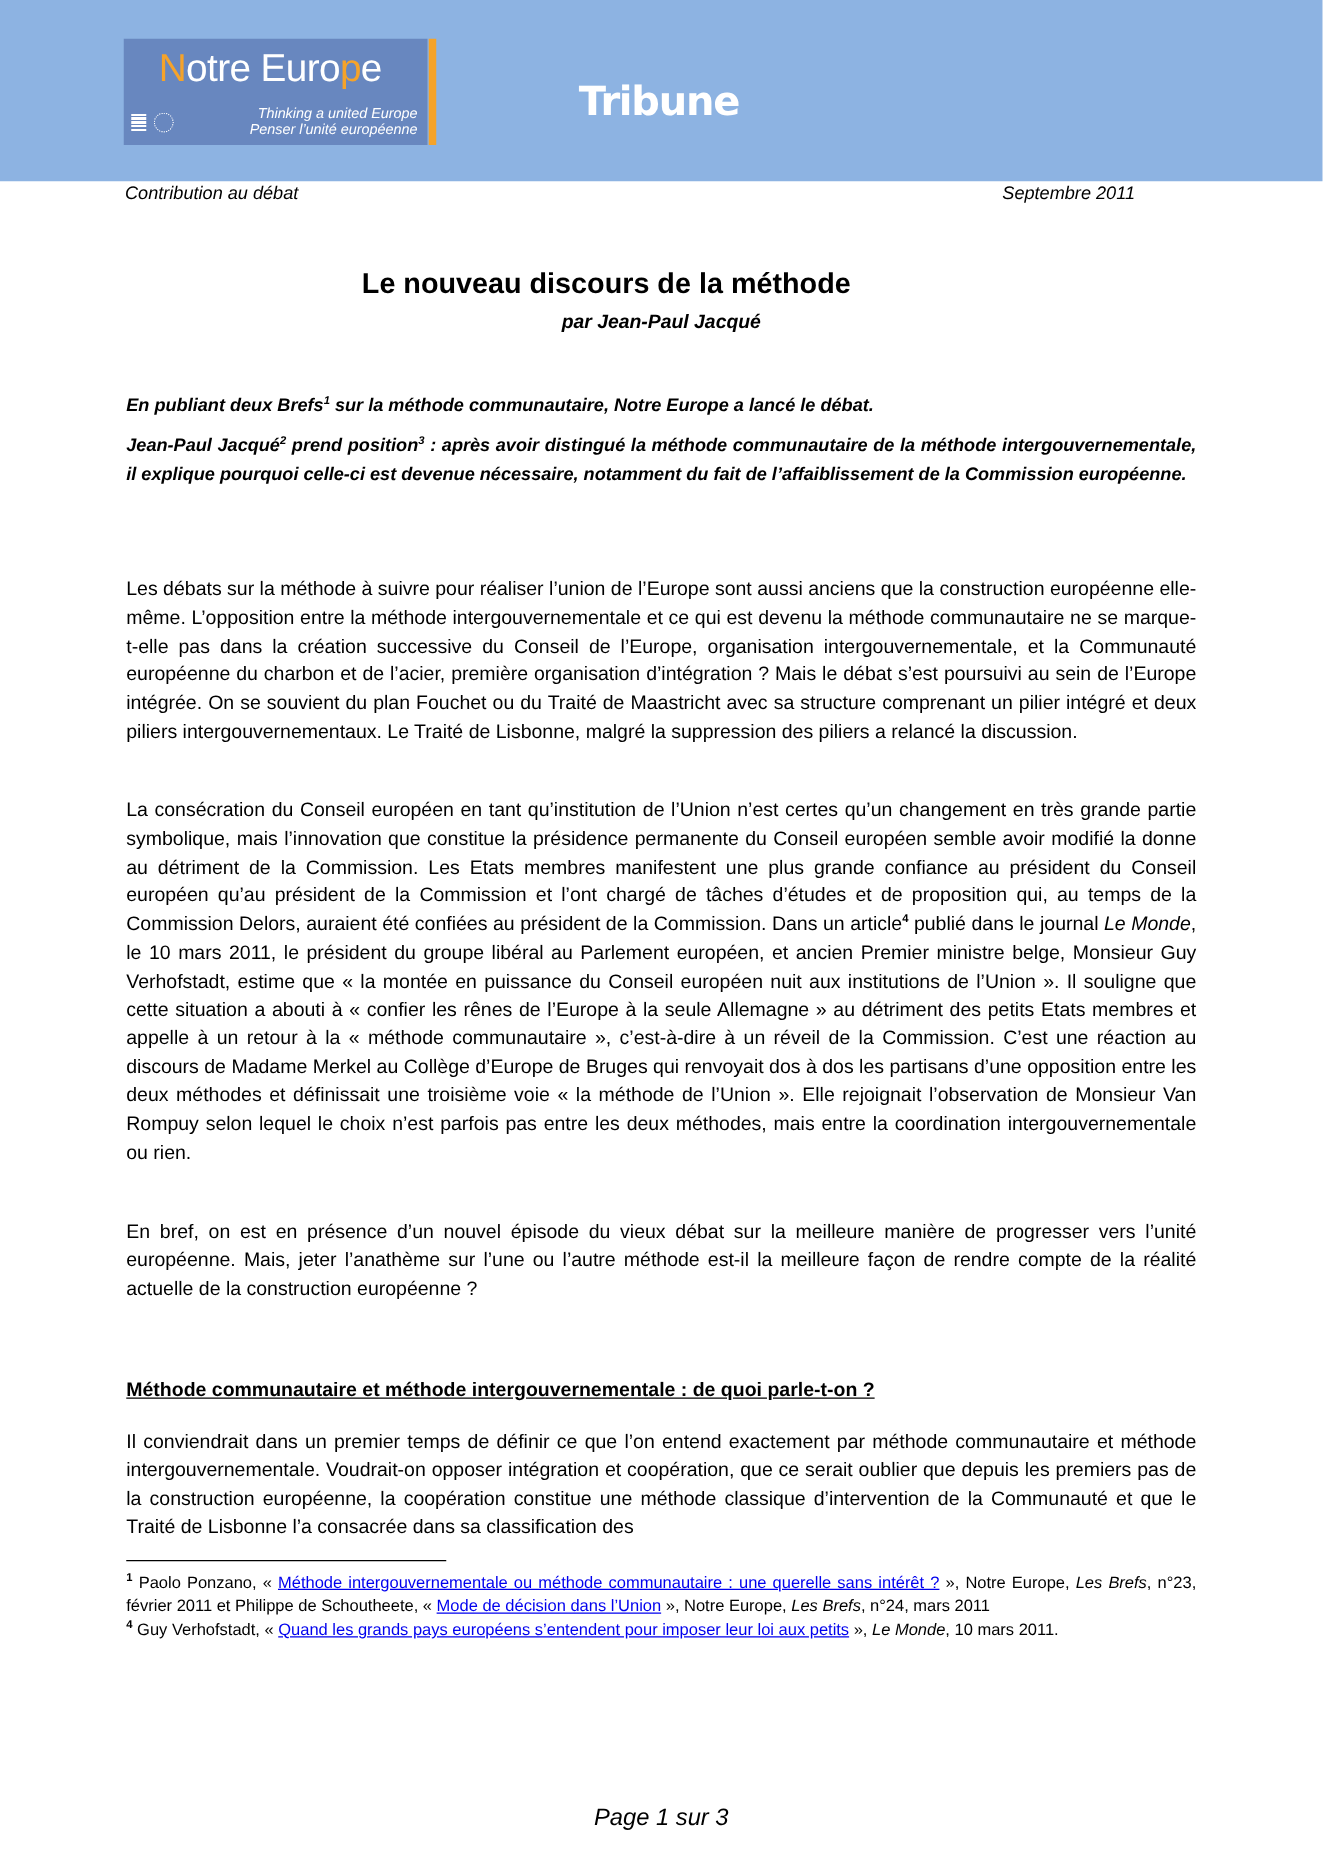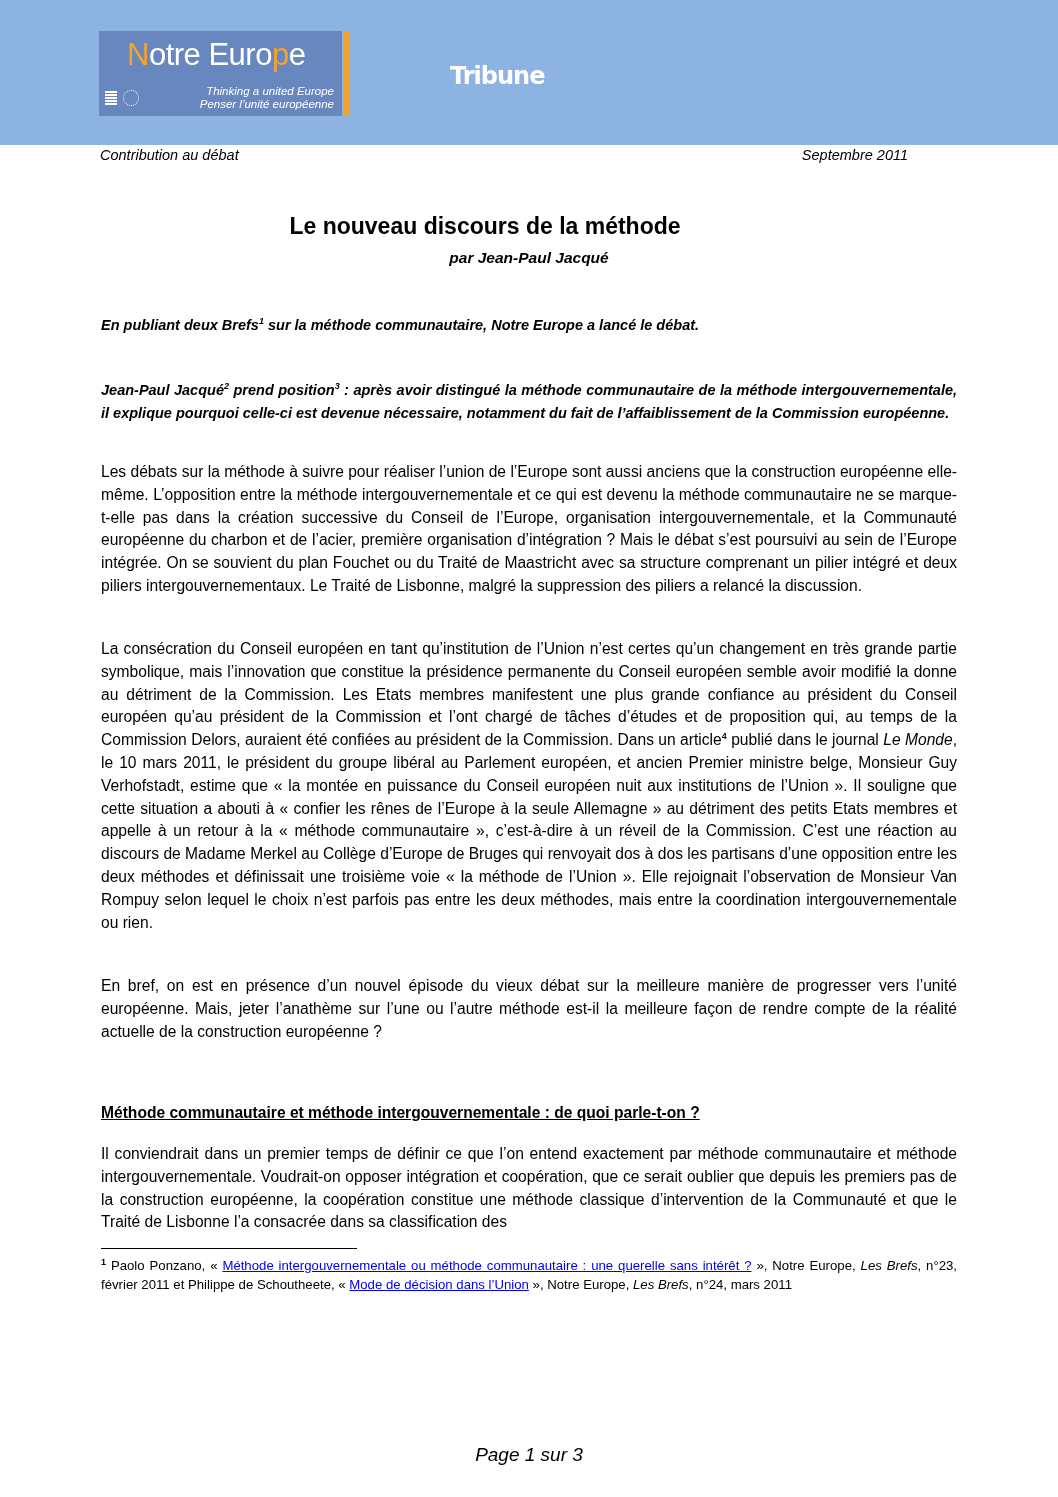--- a/index.html
+++ b/index.html
@@ -9,21 +9,21 @@
   .logo { position: absolute; left: 99px; top: 31px; width: 243px; height: 85px; background: #6887bf; }
   .logo-bar { position: absolute; left: 343px; top: 31px; width: 6px; height: 85px; background: #f5a32a; }
   .logo-name { position: absolute; left: 4px; top: 8px; font-size: 31px; color: #fff; letter-spacing: -0.5px;
                font-family: "Liberation Sans", sans-serif; white-space: nowrap; line-height: 1; margin-left: 24px; }
   .logo-name .accent { color: #f5a32a; }
   .logo-tag { position: absolute; right: 8px; top: 54px; font-size: 11.5px; color: #fff; font-style: italic;
               text-align: right; line-height: 13px; font-family: "Liberation Sans", sans-serif; }
   .logo-doc { position: absolute; left: 6px; top: 60px; width: 12px; height: 14px;
               background: repeating-linear-gradient(#fff 0 2px, #6887bf 2px 3px); }
   .logo-stars { position: absolute; left: 24px; top: 59px; width: 14px; height: 14px; border: 1px dotted #fff; border-radius: 50%; }
-  .tribune { position: absolute; left: 450px; top: 62px; font-size: 24px; font-weight: bold; color: #fff;
+  .tribune { position: absolute; left: 463px; top: 62px; font-size: 32px; font-weight: bold; color: #fff;
              font-family: "DejaVu Sans", sans-serif; letter-spacing: -1px; }
   .meta-left { position: absolute; left: 100px; top: 147px; font-size: 14.5px; font-style: italic; }
   .meta-right { position: absolute; right: 150px; top: 147px; font-size: 14.5px; font-style: italic; }
   .title { position: absolute; left: 0; width: 970px; top: 213px; text-align: center; font-size: 23px; font-weight: bold; }
   .author { position: absolute; left: 0; width: 1058px; top: 249px; text-align: center; font-size: 15.5px; font-weight: bold; font-style: italic; }
   .text { position: absolute; left: 101px; width: 856px; text-align: justify; font-size: 15.6px; line-height: 22.8px; }
   .intro { font-weight: bold; font-style: italic; font-size: 14.5px; line-height: 22.5px; }
   sup { font-size: 9px; line-height: 0; font-weight: bold; }
   .section-heading { position: absolute; left: 101px; top: 1104px; font-size: 15.6px; font-weight: bold; text-decoration: underline; }
   .fn-rule { position: absolute; left: 101px; top: 1248px; width: 256px; height: 1px; background: #000; }
@@ -51,35 +51,36 @@
 
 <div class="meta-left">Contribution au débat</div>
 <div class="meta-right">Septembre 2011</div>
 
 <div class="title">Le nouveau discours de la méthode</div>
 <div class="author">par Jean-Paul Jacqué</div>
 
 <div class="text intro" style="top:314px;">
   <span>En publiant deux Brefs</span><sup>1</sup><span> sur la méthode communautaire, Notre Europe a lancé le débat.</span>
 </div>
-<div class="text intro" style="top:346px;margin-top:33px;">
+<div class="text intro" style="top:346px;">
   <span>Jean-Paul Jacqué</span><sup>2</sup><span> prend position</span><sup>3</sup><span> : après avoir distingué la méthode communautaire de la méthode intergouvernementale, il explique pourquoi celle-ci est devenue nécessaire, notamment du fait de l’affaiblissement de la Commission européenne.</span>
 </div>
 
 <div class="text" style="top:461px;">Les débats sur la méthode à suivre pour réaliser l’union de l’Europe sont aussi anciens que la construction européenne elle-même. L’opposition entre la méthode intergouvernementale et ce qui est devenu la méthode communautaire ne se marque-t-elle pas dans la création successive du Conseil de l’Europe, organisation intergouvernementale, et la Communauté européenne du charbon et de l’acier, première organisation d’intégration ? Mais le débat s’est poursuivi au sein de l’Europe intégrée. On se souvient du plan Fouchet ou du Traité de Maastricht avec sa structure comprenant un pilier intégré et deux piliers intergouvernementaux. Le Traité de Lisbonne, malgré la suppression des piliers a relancé la discussion.</div>
 
 <div class="text" style="top:638px;">
   <span>La consécration du Conseil européen en tant qu’institution de l’Union n’est certes qu’un changement en très grande partie symbolique, mais l’innovation que constitue la présidence permanente du Conseil européen semble avoir modifié la donne au détriment de la Commission. Les Etats membres manifestent une plus grande confiance au président du Conseil européen qu’au président de la Commission et l’ont chargé de tâches d’études et de proposition qui, au temps de la Commission Delors, auraient été confiées au président de la Commission. Dans un article</span><sup>4</sup><span> publié dans le journal </span><i>Le Monde</i><span>, le 10 mars 2011, le président du groupe libéral au Parlement européen, et ancien Premier ministre belge, Monsieur Guy Verhofstadt, estime que « la montée en puissance du Conseil européen nuit aux institutions de l’Union ». Il souligne que cette situation a abouti à « confier les rênes de l’Europe à la seule Allemagne » au détriment des petits Etats membres et appelle à un retour à la « méthode communautaire », c’est-à-dire à un réveil de la Commission. C’est une réaction au discours de Madame Merkel au Collège d’Europe de Bruges qui renvoyait dos à dos les partisans d’une opposition entre les deux méthodes et définissait une troisième voie « la méthode de l’Union ». Elle rejoignait l’observation de Monsieur Van Rompuy selon lequel le choix n’est parfois pas entre les deux méthodes, mais entre la coordination intergouvernementale ou rien.</span>
 </div>
 
 <div class="text" style="top:975px;">En bref, on est en présence d’un nouvel épisode du vieux débat sur la meilleure manière de progresser vers l’unité européenne. Mais, jeter l’anathème sur l’une ou l’autre méthode est-il la meilleure façon de rendre compte de la réalité actuelle de la construction européenne ?</div>
 
 <div class="section-heading">Méthode communautaire et méthode intergouvernementale : de quoi parle-t-on ?</div>
 
 <div class="text" style="top:1143px;">Il conviendrait dans un premier temps de définir ce que l’on entend exactement par méthode communautaire et méthode intergouvernementale. Voudrait-on opposer intégration et coopération, que ce serait oublier que depuis les premiers pas de la construction européenne, la coopération constitue une méthode classique d’intervention de la Communauté et que le Traité de Lisbonne l’a consacrée dans sa classification des</div>
 
 <div class="fn-rule"></div>
 
 <div class="footnotes">
   <p class="fn"><sup>1</sup><span> Paolo Ponzano, « </span><a href="#">Méthode intergouvernementale ou méthode communautaire : une querelle sans intérêt ?</a><span> », Notre Europe, </span><i>Les Brefs</i><span>, n°23, février 2011 et Philippe de Schoutheete, « </span><a href="#">Mode de décision dans l’Union</a><span> », Notre Europe, </span><i>Les Brefs</i><span>, n°24, mars 2011</span></p>
+  <p class="fn"><sup>4</sup><span> Guy Verhofstadt, « </span><a href="#">Quand les grands pays européens s’entendent pour imposer leur loi aux petits</a><span> », </span><i>Le Monde</i><span>, 10 mars 2011.</span></p>
 </div>
 
 <div class="page-num">Page 1 sur 3</div>
 
 </body></html>

